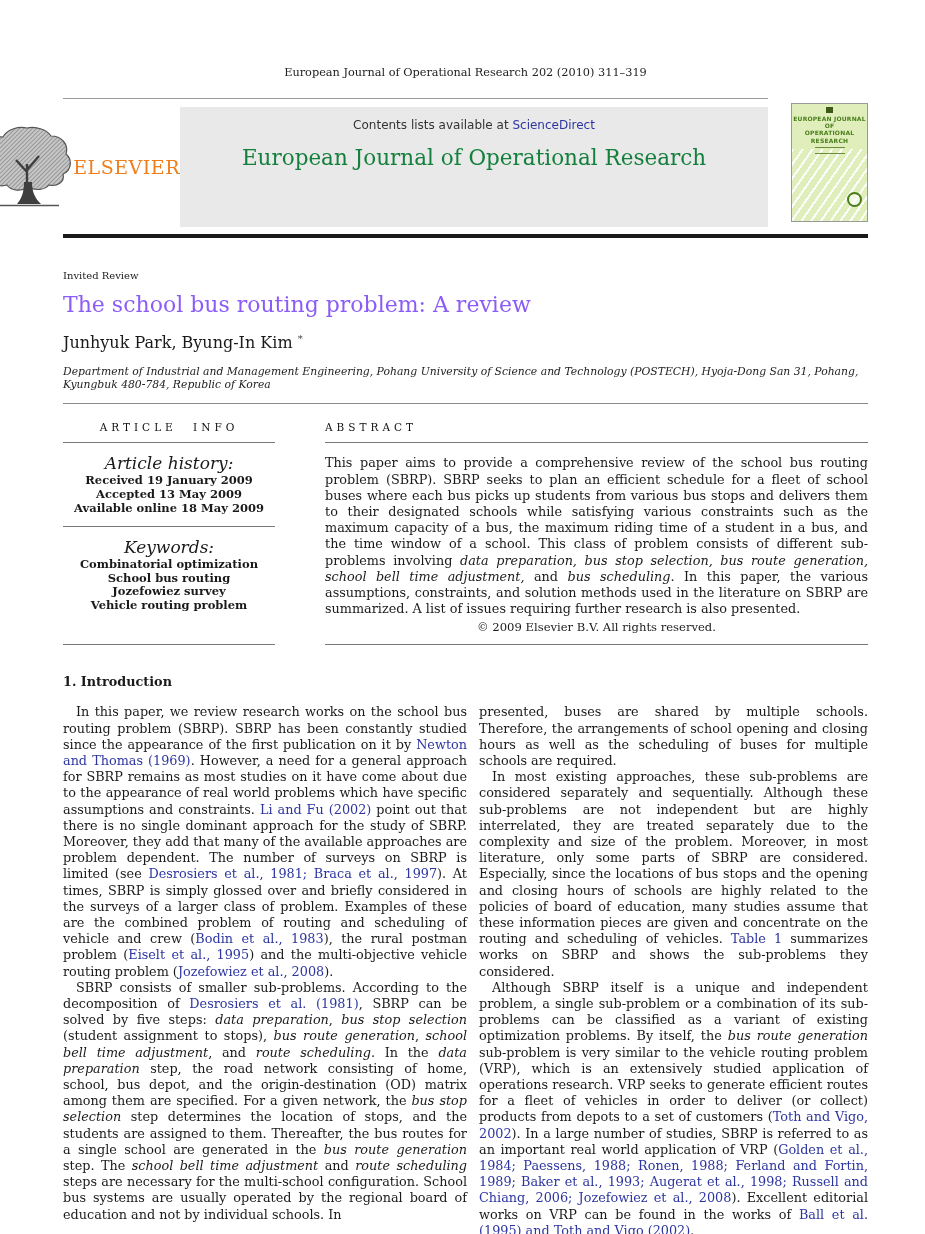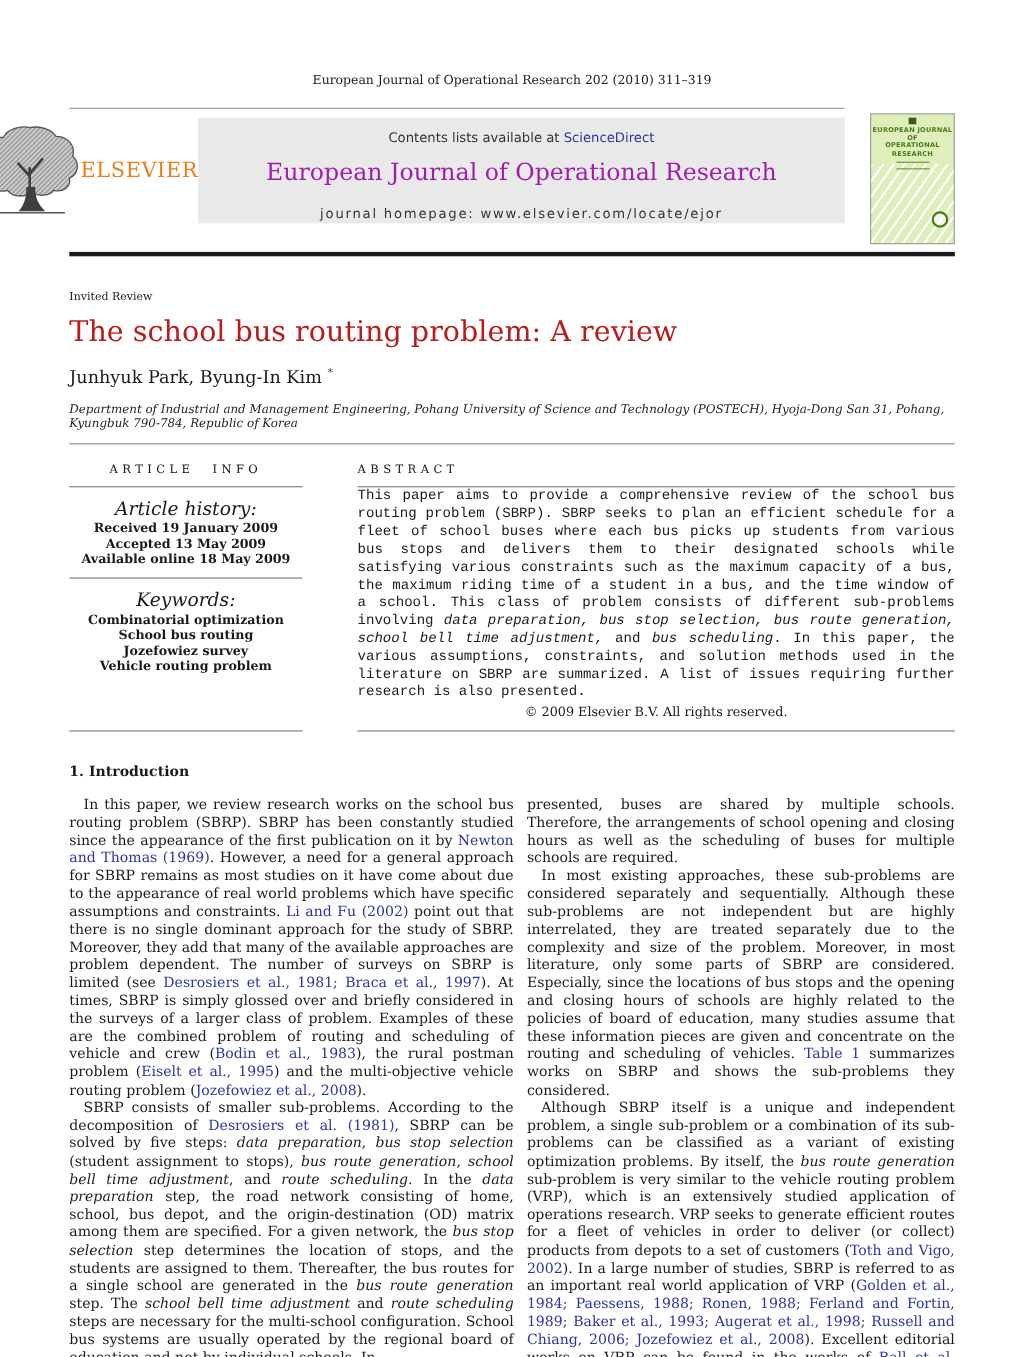--- a/index.html
+++ b/index.html
@@ -14,58 +14,58 @@
   .top-citation { padding-top: 66px; text-align: center; font-size: 11.3px; color:#222; }
 
   
   .headmast { display: flex; margin-top: 19px; }
   .headmast-main { width: 705px; }
   .top-rule { border-top: 1px solid #9a9a9a; }
   .banner-row { display: flex; margin-top: 8px; }
   .logo-col { width: 117px; display: flex; flex-direction: row; align-items: center; justify-content: flex-end; padding-bottom: 2px; }
   .logo-col svg { display: block; }
   .elsevier-wordmark { font-family: "DejaVu Serif", serif; color: var(--elsevier-orange,#ef7e1a); font-size: 19px; letter-spacing: 0.5px; line-height: 1; margin-top: 2px; }
-  .banner-gray { flex: 1; background: var(--banner-gray,#e9e9e9); height: 96px; text-align: center; padding-top: 11px; }
+  .banner-gray { flex: 1; background: var(--banner-gray,#e9e9e9); height: 120px; text-align: center; padding-top: 11px; }
   .contents-line { font-family: "DejaVu Sans", "Liberation Sans", sans-serif; font-size: 12px; color:#333; }
   .contents-line .link { cursor: pointer; }
-  .banner-journal-title { font-family: "DejaVu Serif", serif; font-size: 21.5px; color:#a21caf; margin-top: 13px; }
+  .banner-journal-title { font-family: "DejaVu Serif", serif; font-size: 21.5px; color:#15803d; margin-top: 13px; }
   .homepage-line { font-family: "DejaVu Sans", "Liberation Sans", sans-serif; font-size: 12px; letter-spacing: 1.6px; color:#333; margin-top: 17px; }
 
   
   .cover { width: 77px; height: 119px; margin-left: auto; margin-top: 5px; border: 1px solid #999;
            background: var(--cover-bg,#dfeebb); position: relative; overflow: hidden; padding-top: 3px; }
   .cover-crest { width: 7px; height: 6px; background: #3c5a16; margin: 0 auto 2px auto; }
   .cover-title { font-family: "DejaVu Sans", sans-serif; font-weight: bold; font-size: 6px; line-height: 1.2;
                  color: var(--cover-green,#4a7d1a); text-align: center; letter-spacing: 0.2px; position: relative; z-index: 2; }
   .cover-sub { width: 30px; height: 7px; margin: 3px auto 0 auto; border-top: 1px solid #6a8f3a; border-bottom: 1px solid #6a8f3a; position: relative; z-index: 2; }
   .cover-stripes { position: absolute; left: 0; right: 0; bottom: 0; height: 72px;
     background: repeating-linear-gradient(125deg, rgba(255,255,255,0.95) 0 2px, rgba(0,0,0,0) 2px 8px); }
   .cover-emblem { position: absolute; right: 5px; bottom: 14px; width: 15px; height: 15px; border: 2px solid var(--cover-green,#4a7d1a);
                   border-radius: 50%; background: rgba(255,255,255,0.6); z-index: 3; }
 
   .thick-bar { height: 4px; background: var(--bar-black,#1a1a1a); margin-top: 7px; }
 
   
   .article-type { margin-top: 32px; font-size: 10px; }
-  .article-title { margin-top: 11px; font-size: 26px; color:#b91c1c; }
+  .article-title { margin-top: 11px; font-size: 22px; color:#8b5cf6; }
   .authors { margin-top: 16px; font-size: 16px; }
   .authors sup { font-size: 10px; color:#444; }
   .affiliation { margin-top: 13px; font-size: 10.8px; font-style: italic; color:#222; }
   .wide-rule { border-top: 1px solid #8a8a8a; margin-top: 12px; }
 
   
   .info-abstract { display: flex; margin-top: 17px; }
   .info-col { width: 212px; border-bottom: 1px solid #777; padding-bottom: 14px; text-align: center; }
   .abstract-col { flex: 1; margin-left: 50px; border-bottom: 1px solid #777; padding-bottom: 10px; }
   .box-heading { font-size: 10.5px; letter-spacing: 4px; word-spacing: 9px; color:#111; }
   .heading-rule { border-top: 1px solid #777; margin-top: 9px; }
   .mid-rule { border-top: 1px solid #777; margin-top: 10px; }
   .info-label { font-style: italic; font-size: 17px; margin-top: 10px; }
   .info-list { font-size: 11.5px; line-height: 13.8px; margin-top: 1px; font-weight: bold; }
-  .abstract-body { font-size: 11.6px; line-height: 14.2px; font-family: Liberation Mono, monospace; }
+  .abstract-body { margin-top: 12px; font-size: 11.6px; line-height: 14.2px; }
   .abstract-body .para { text-align: justify; }
   .copyright-line { text-align: center; font-size: 11.6px; margin-top: 3px; }
 
   
   .section-heading { margin-top: 29px; font-size: 12.8px; font-weight: bold; }
   .columns { display: flex; margin-top: 15px; }
   .col-left { width: 404px; }
   .col-right { width: 389px; margin-left: 12px; }
   .bodytext .para { font-size: 12.8px; line-height: 16.2px; text-align: justify; }
   .bodytext .para.indent { text-indent: 13px; }
@@ -102,40 +102,39 @@
               <path d="M46,40 L46,62 M46,48 L35,36 M46,46 L58,32" stroke="#3f3f3f" stroke-width="2.4" fill="none"></path>
               <path d="M43,58 C43,68 41,74 36,80 L60,80 C53,73 51,67 51,58 Z" fill="#3f3f3f"></path>
               <line x1="16" y1="81.5" x2="78" y2="81.5" stroke="#555" stroke-width="1.4"></line>
             </svg>
           </span>
           <div class="elsevier-wordmark">ELSEVIER</div>
         </div>
         <div class="banner-gray">
           <div class="contents-line"><span>Contents lists available at </span><span class="link">ScienceDirect</span></div>
           <div class="banner-journal-title">European Journal of Operational Research</div>
-          <div class="homepage-line">journal homepage: www.elsevier.com/locate/ejor</div>
         </div>
       </div>
     </div>
     <div class="cover">
       <div class="cover-crest"></div>
       <div class="cover-title">EUROPEAN JOURNAL OF</div>
       <div class="cover-title">OPERATIONAL RESEARCH</div>
       <div class="cover-sub"></div>
       <div class="cover-stripes"></div>
       <div class="cover-emblem"></div>
     </div>
   </div>
 
   <div class="thick-bar"></div>
 
   <div class="article-type">Invited Review</div>
   <h1 class="article-title" style="font-weight:normal;">The school bus routing problem: A review</h1>
   <div class="authors"><span>Junhyuk Park, Byung-In Kim</span> <sup>*</sup></div>
-  <div class="affiliation">Department of Industrial and Management Engineering, Pohang University of Science and Technology (POSTECH), Hyoja-Dong San 31, Pohang, Kyungbuk 790-784, Republic of Korea</div>
+  <div class="affiliation">Department of Industrial and Management Engineering, Pohang University of Science and Technology (POSTECH), Hyoja-Dong San 31, Pohang, Kyungbuk 480-784, Republic of Korea</div>
 
   <div class="wide-rule"></div>
 
   <div class="info-abstract">
     <div class="info-col">
       <div class="box-heading">ARTICLE INFO</div>
       <div class="heading-rule"></div>
       <div class="info-label">Article history:</div>
       <div class="info-list">
           <div>Received 19 January 2009</div>

